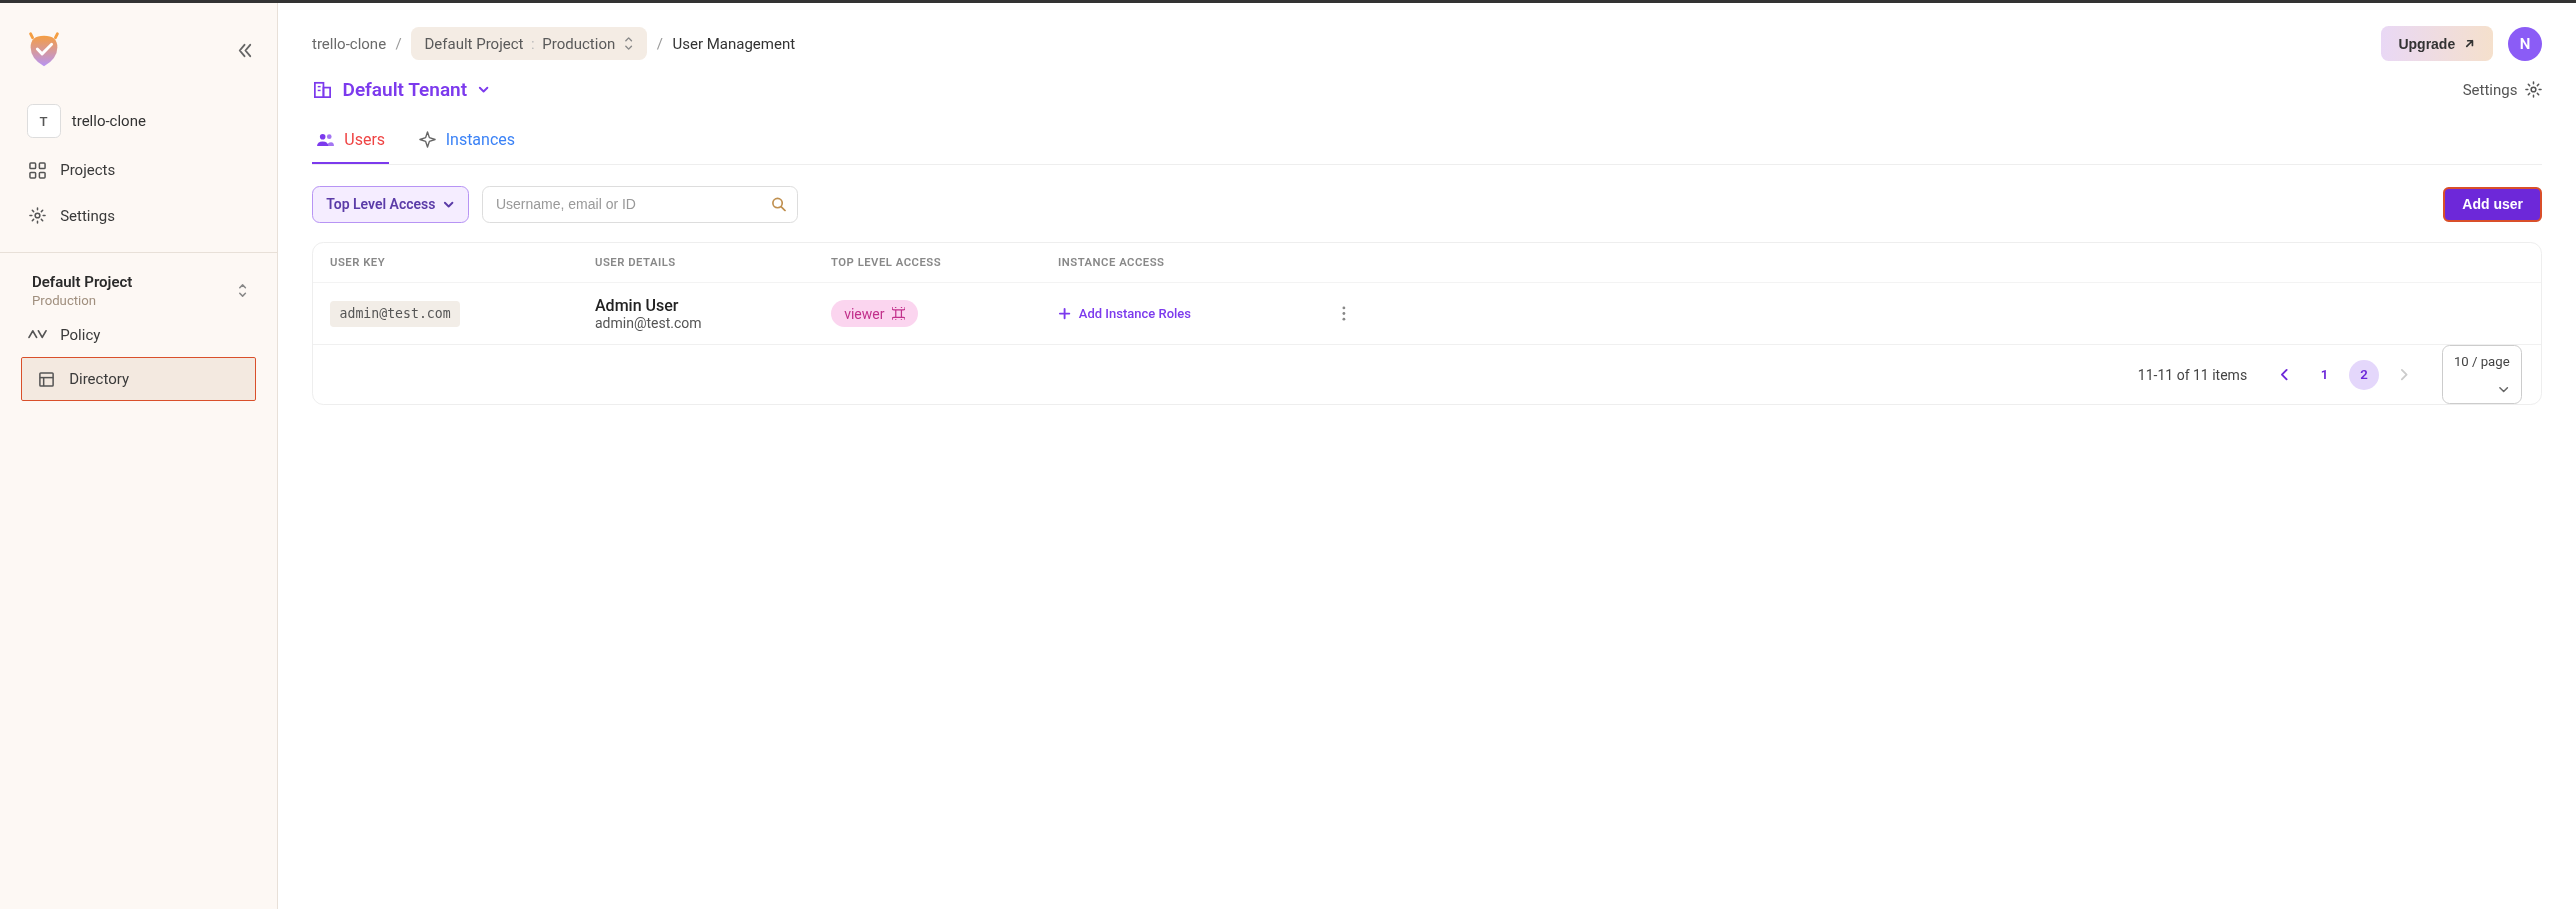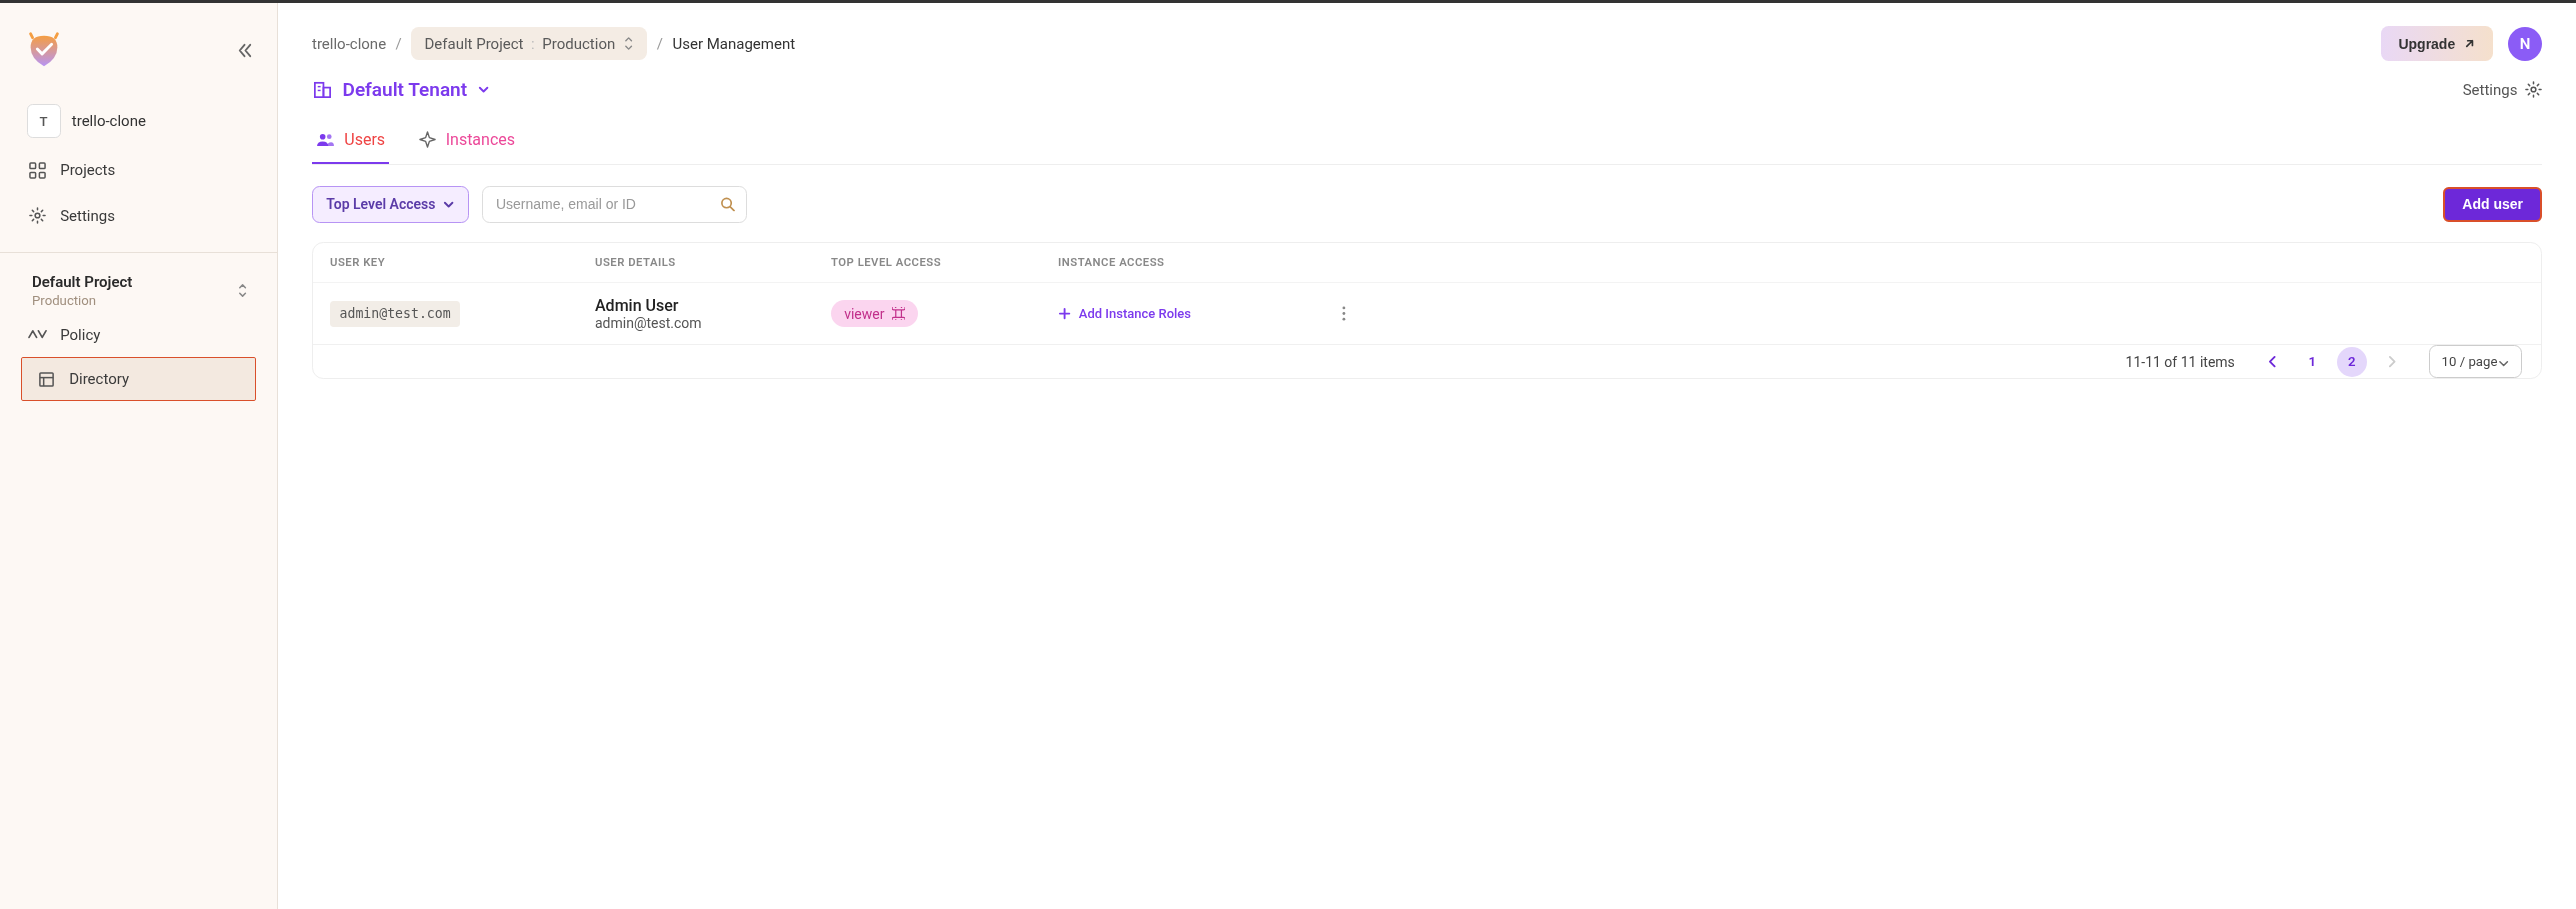--- a/index.html
+++ b/index.html
@@ -26,46 +26,46 @@
 .breadcrumb .crumb { color: #6b6b6b; }
 .breadcrumb .sep { color: #999; }
 .crumb-pill { background: #f4ece4; padding: 7.6px 13.2px; border-radius: 7.6px; color: #5a5a5a; display: flex; align-items: center; gap: 7.6px; }
 .topbar-right { display: flex; align-items: center; gap: 15px; }
 .upgrade-btn { background: linear-gradient(90deg, #e9d8f5, #f5e0cc); padding: 9.5px 17px; border-radius: 7.6px; font-weight: 600; color: #333; display: flex; align-items: center; gap: 7.6px; cursor: pointer; border: none; font-size: 14px; }
 .avatar { width: 34px; height: 34px; border-radius: 50%; background: #8b5cf6; color: #fff; display: flex; align-items: center; justify-content: center; font-weight: 600; font-size: 15px; }
 .tenant-row { display: flex; align-items: center; justify-content: space-between; margin-bottom: 19px; }
 .tenant-selector { display: flex; align-items: center; gap: 9.5px; color: #7c3aed; font-size: 19px; font-weight: 600; cursor: pointer; }
 .settings-link { display: flex; align-items: center; gap: 7.6px; color: #555; font-size: 15px; cursor: pointer; }
 .tabs { display: flex; gap: 26.5px; border-bottom: 0.9px solid #eee; margin-bottom: 21px; }
-.tab { display: flex; align-items: center; gap: 9.5px; padding: 9.5px 3.8px 13.2px 3.8px; font-size: 16px; color: #ec4899; cursor: pointer; border-bottom: 2.8px solid transparent; }
+.tab { display: flex; align-items: center; gap: 9.5px; padding: 9.5px 3.8px 13.2px 3.8px; font-size: 16px; color: #3b82f6; cursor: pointer; border-bottom: 2.8px solid transparent; }
 .tab.active { color: #ef4444; border-bottom-color: #7c3aed; font-weight: 400; }
 .filter-row { display: flex; align-items: center; justify-content: space-between; margin-bottom: 19px; }
 .filter-left { display: flex; align-items: center; gap: 13.2px; }
 .filter-dropdown { border: 1.9px solid #b794f4; background: #f5edff; color: #5b3ca8; padding: 9.5px 13.2px; border-radius: 7.6px; font-weight: 600; display: flex; align-items: center; gap: 7.6px; cursor: pointer; font-size: 14px; }
 .search-box { position: relative; }
-.search-input { border: 0.9px solid #ddd; border-radius: 7.6px; padding: 9.5px 38px 9.5px 13.2px; font-size: 14px; width: 265px; color: #333; background: #fff; }
+.search-input { border: 0.9px solid #ddd; border-radius: 7.6px; padding: 9.5px 38px 9.5px 13.2px; font-size: 14px; width: 316px; color: #333; background: #fff; }
 .search-input::placeholder { color: #999; }
 .search-icon-pos { position: absolute; right: 11.3px; top: 50%; transform: translateY(-50%); color: #c09050; }
 .add-user-btn { background: #6d28d9; color: #fff; border: 2.8px solid #d94f2a; padding: 7.6px 17px; border-radius: 5.7px; font-weight: 600; font-size: 14px; cursor: pointer; }
 .table-wrap { border: 0.9px solid #eee; border-radius: 11.3px; overflow: hidden; }
 .table-header { display: grid; grid-template-columns: 265px 236px 227px 284px 57px; padding: 13.2px 17px; font-size: 11.3px; letter-spacing: 0.5px; color: #888; font-weight: 600; }
 .table-row { display: grid; grid-template-columns: 265px 236px 227px 284px 57px; padding: 13.2px 17px; align-items: center; border-top: 0.9px solid #f3f3f3; }
 .user-key { background: #f2ede7; padding: 5.7px 9.5px; border-radius: 3.8px; font-family: ui-monospace, Menlo, monospace; font-size: 13.2px; color: #555; display: inline-block; }
 .user-name { font-size: 16px; font-weight: 500; color: #222; }
 .user-email { font-size: 14px; color: #555; }
 .role-pill { background: #fbd5ef; color: #c2308b; padding: 5.7px 13.2px; border-radius: 945px; display: inline-flex; align-items: center; gap: 7.6px; font-size: 14px; width: fit-content; }
 .add-roles { color: #7c3aed; display: flex; align-items: center; gap: 7.6px; font-weight: 500; cursor: pointer; font-size: 13px; }
 .row-menu { color: #888; cursor: pointer; text-align: center; }
 .table-footer { display: flex; align-items: center; justify-content: flex-end; gap: 23px; padding: 0 19px; border-top: 0.9px solid #f0f0f0; }
 .page-info { color: #444; font-size: 14px; }
 .pager { display: flex; align-items: center; gap: 9.5px; }
 .pager-btn { width: 30px; height: 30px; display: flex; align-items: center; justify-content: center; border-radius: 50%; cursor: pointer; color: #6d28d9; font-weight: 600; }
 .pager-btn.current { background: #e4d7fb; }
 .pager-btn.disabled { color: #ccc; cursor: default; }
-.page-size { border: 0.9px solid #ccc; border-radius: 7.6px; padding: 7.6px 11.3px; display: flex; align-items: flex-end; gap: 1px; cursor: pointer; color: #444; }
+.page-size { border: 0.9px solid #ccc; border-radius: 7.6px; padding: 7.6px 11.3px; display: flex; align-items: flex-end; gap: 15px; cursor: pointer; color: #444; flex-direction: column; }
 svg { display: block; }
 </style>
 </head>
 <body>
 
 <div class="app">
   <aside class="sidebar">
     <div class="sidebar-top">
       <div class="logo">
         <svg width="42" height="42" viewBox="0 0 44 44">

